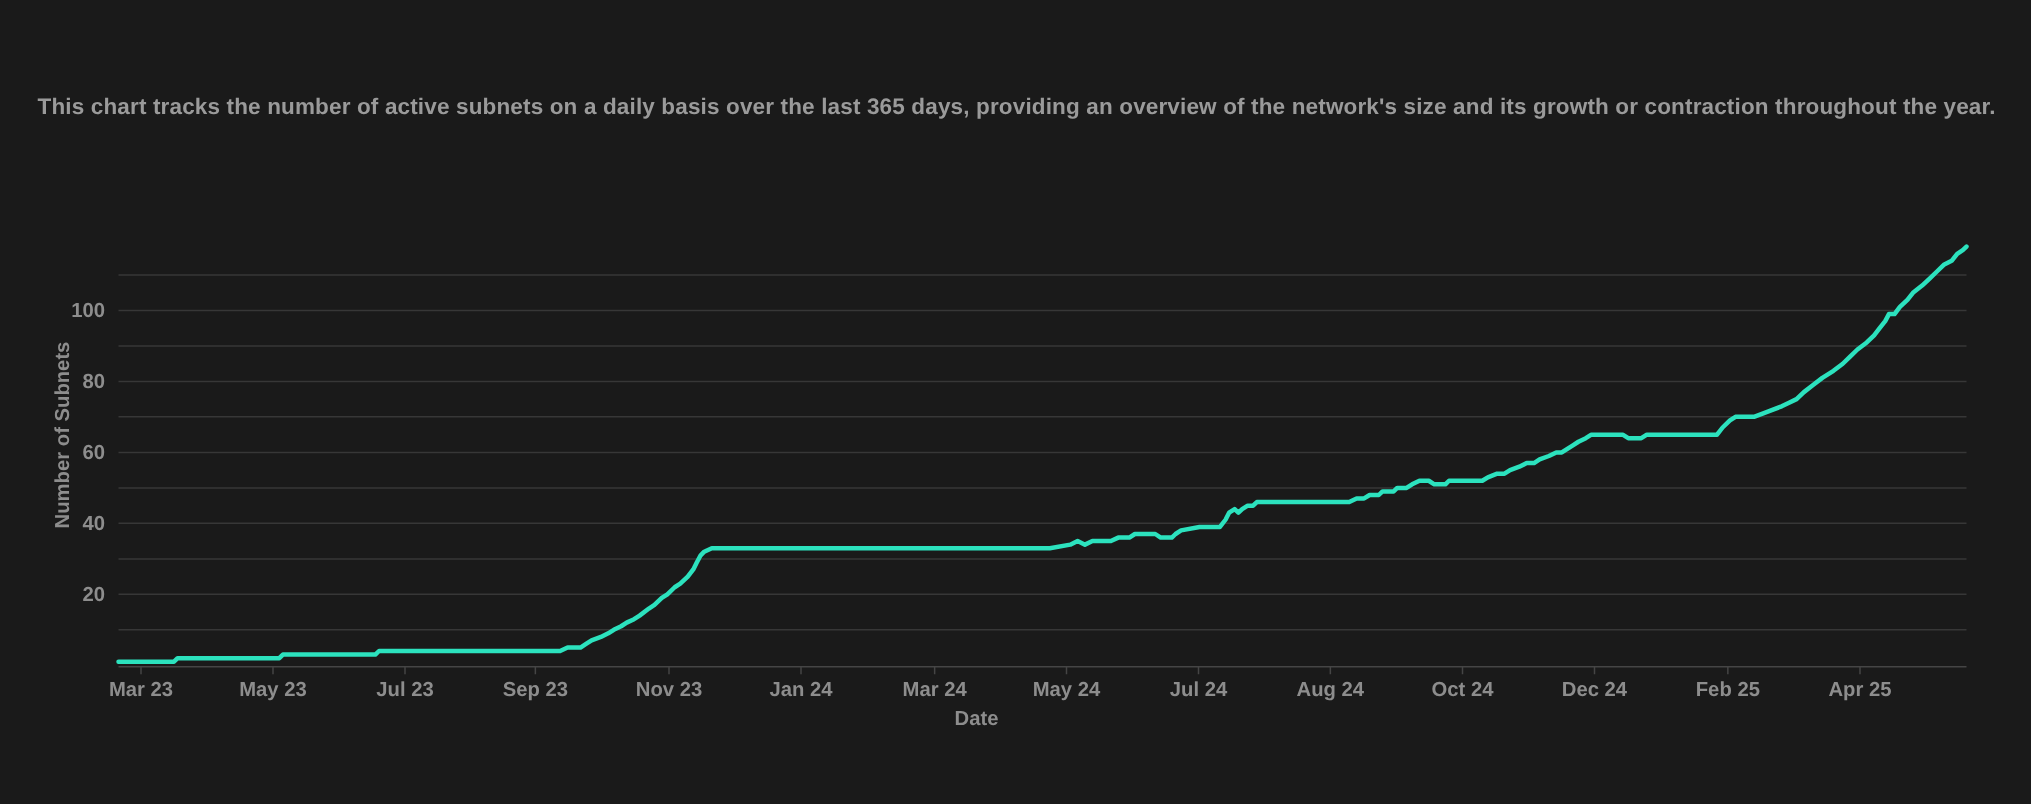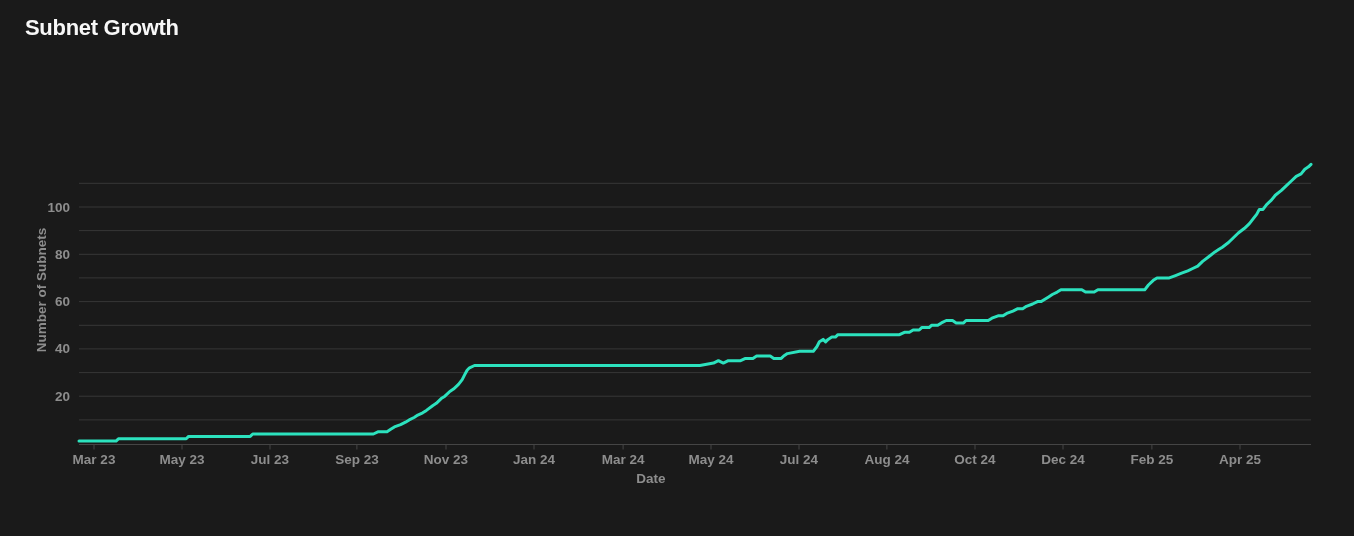--- a/index.html
+++ b/index.html
@@ -28,21 +28,21 @@
     font-family:"Liberation Sans","DejaVu Sans",sans-serif;
     fill:var(--tick_text);font-weight:700;
   }
   svg text.tick-label{font-size:13.5px;}
   svg text.axis-title{font-size:13.5px;}
 </style>
 </head>
 <body>
 
 <div class="card">
-  <h1 class="page-title">Subnet Growth</h1>
+  <p class="page-subtitle">This chart tracks the number of active subnets on a daily basis over the last 365 days, providing an overview of the network's size and its growth or contraction throughout the year.</p>
   <svg id="chart-svg" width="1354" height="536" viewBox="0 0 1354 536">
       <g>
         <line x1="79" x2="1311" y1="419.9" y2="419.9" stroke="#373737" stroke-width="1"></line>
         <line x1="79" x2="1311" y1="396.2" y2="396.2" stroke="#373737" stroke-width="1"></line>
         <line x1="79" x2="1311" y1="372.6" y2="372.6" stroke="#373737" stroke-width="1"></line>
         <line x1="79" x2="1311" y1="348.9" y2="348.9" stroke="#373737" stroke-width="1"></line>
         <line x1="79" x2="1311" y1="325.3" y2="325.3" stroke="#373737" stroke-width="1"></line>
         <line x1="79" x2="1311" y1="301.6" y2="301.6" stroke="#373737" stroke-width="1"></line>
         <line x1="79" x2="1311" y1="277.9" y2="277.9" stroke="#373737" stroke-width="1"></line>
         <line x1="79" x2="1311" y1="254.3" y2="254.3" stroke="#373737" stroke-width="1"></line>

